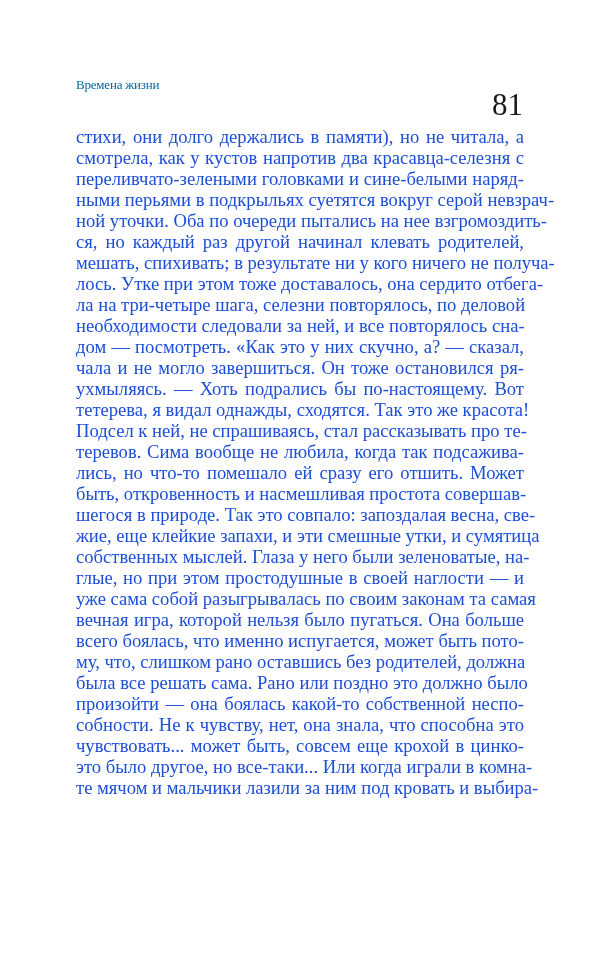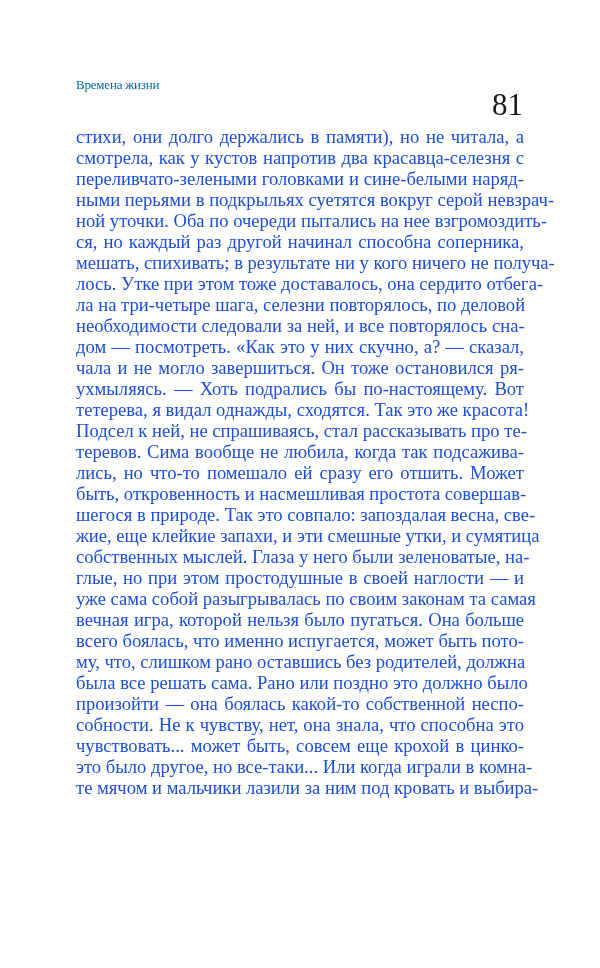--- a/index.html
+++ b/index.html
@@ -57,21 +57,21 @@
 
 <div class="running-head">Времена жизни</div>
 <div class="page-number">81</div>
 
 <div class="body-text">
   <span class="line">стихи, они долго держались в памяти), но не читала, а</span>
   <span class="line">смотрела, как у кустов напротив два красавца-селезня с</span>
   <span class="line">переливчато-зелеными головками и сине-белыми наряд-</span>
   <span class="line">ными перьями в подкрыльях суетятся вокруг серой невзрач-</span>
   <span class="line">ной уточки. Оба по очереди пытались на нее взгромоздить-</span>
-  <span class="line">ся, но каждый раз другой начинал способна соперника,</span>
+  <span class="line">ся, но каждый раз другой начинал клевать родителей,</span>
   <span class="line">мешать, спихивать; в результате ни у кого ничего не получа-</span>
   <span class="line">лось. Утке при этом тоже доставалось, она сердито отбега-</span>
   <span class="line">ла на три-четыре шага, селезни повторялось, по деловой</span>
   <span class="line">необходимости следовали за ней, и все повторялось сна-</span>
   <span class="line">дом — посмотреть. «Как это у них скучно, а? — сказал,</span>
   <span class="line">чала и не могло завершиться. Он тоже остановился ря-</span>
   <span class="line">ухмыляясь. — Хоть подрались бы по-настоящему. Вот</span>
   <span class="line">тетерева, я видал однажды, сходятся. Так это же красота!</span>
   <span class="line">Подсел к ней, не спрашиваясь, стал рассказывать про те-</span>
   <span class="line">теревов. Сима вообще не любила, когда так подсажива-</span>

